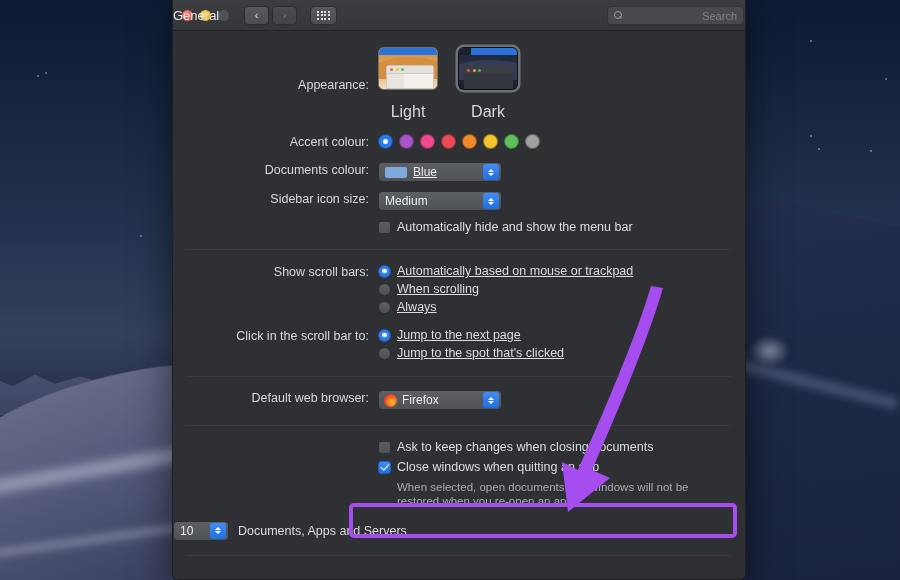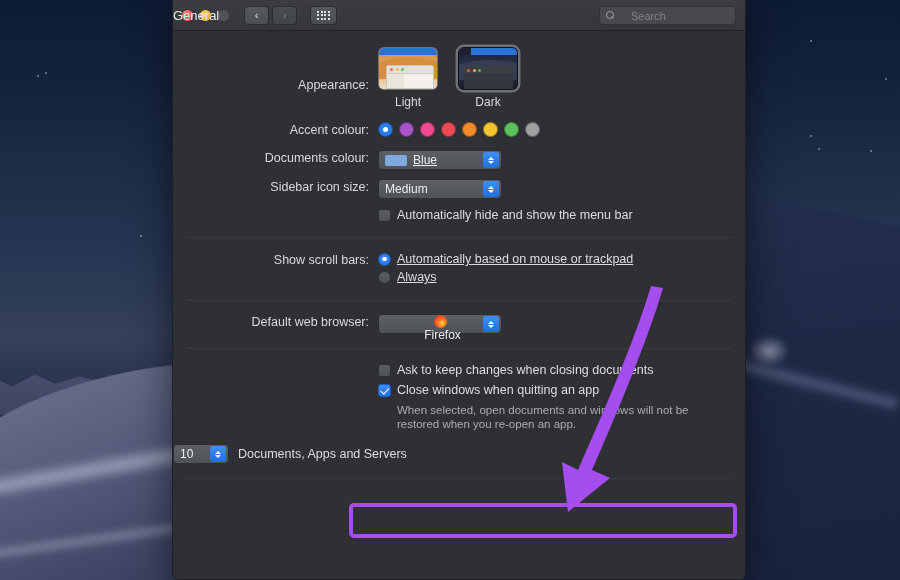--- a/index.html
+++ b/index.html
@@ -112,24 +112,24 @@
   }
   #grid-icon { display: grid; grid-template-columns: repeat(4, 2px); gap: 1.5px; }
   #grid-icon i { width: 2px; height: 2px; background: #dcdee1; display: block; }
 
   #window-title {
     position: absolute; left: 0; right: 0; 
     font-size: 13px; color: #e9eaec; font-weight: 400;
     pointer-events: none;
   }
   #search-field {
-    position: absolute; right: 9px; top: 6px;
+    position: absolute; right: 1px; top: 6px;
     width: 137px; height: 19px; border-radius: 4px;
     background: #47494e; border: 1px solid #303236;
-    display: flex; align-items: center; padding: 0 6px; gap: 16px;
+    display: flex; align-items: center; padding: 0 6px; gap: 4px; justify-content: space-between;
   }
   #search-icon { width: 9px; height: 9px; position: relative; flex: 0 0 9px; }
   #search-icon::before {
     content: ""; position: absolute; left: 0; top: 0;
     width: 6px; height: 6px; border: 1.2px solid #9a9da2; border-radius: 50%;
   }
   #search-icon::after {
     content: ""; position: absolute; left: 5.4px; top: 5.6px;
     width: 3.4px; height: 1.2px; background: #9a9da2; transform: rotate(45deg);
   }
@@ -152,21 +152,21 @@
   
   #appearance-row { padding-top: 16px; }
   #appearance-row .lbl { padding-top: 30px; padding-left: 37px; }
   #appearance-options { display: flex; gap: 20px; }
   .appearance-option { width: 60px; text-align: center; }
   .thumb {
     width: 60px; height: 43px; border-radius: 6px; position: relative;
     overflow: hidden; border: 1px solid rgba(0,0,0,.5);
   }
   .thumb.selected { box-shadow: 0 0 0 2.5px #6e7277; }
-  .thumb-caption { font-size: 12px; color: #d7d9dc; margin-top: 5px; }
+  .thumb-caption { font-size: 16px; color: #d7d9dc; margin-top: 13px; }
 
   
   #thumb-light { background: #e9e5dc; }
   #tl-sky { position: absolute; inset: 0; background: linear-gradient(180deg,#cf8b3d 0%, #e0a860 45%, #f0ddc4 100%); }
   #tl-bar { position: absolute; left: 0; right: 0; top: 0; height: 7px; background: #2a72d8; }
   #tl-dune { position: absolute; left: -6px; top: 9px; width: 74px; height: 22px; background:#d78f3f; border-radius: 50% 50% 0 0 / 14px 14px 0 0; }
   #tl-win { position: absolute; left: 7px; top: 17px; right: 3px; bottom: 0; background:#f3f0ec; border-radius: 3px 3px 0 0; border:1px solid #c9c5bf; }
   #tl-winbar { position:absolute; left:0; right:0; top:0; height:8px; background:#e4e0da; border-bottom:1px solid #cdc9c3; display:flex; align-items:center; gap:2.5px; padding-left:3px;}
   #tl-win-side { position:absolute; left:0; top:8px; bottom:0; width:17px; background:#e8e4de; }
   
@@ -241,21 +241,21 @@
     background: linear-gradient(180deg,#5a5d62,#4e5156);
     border: 1px solid #2c2e32;
     display: flex; align-items: center; justify-content: center;
   }
   .rb.selected { background: radial-gradient(circle at 50% 40%, #3f8df7, #1f6fe0); border-color:#1a5fc4; }
   .rb.selected::after { content:""; width:4.5px; height:4.5px; border-radius:50%; background:#fff; }
   .radiolabel { font-size: 12.5px; color: #dcdee1; text-decoration: underline; }
   #clickscroll-row { margin-top: 10px; }
 
   #browser-row { margin-top: 13px; }
-  #popup-browser { width: 124px; padding-left: 5px; flex-direction: column; }
+  #popup-browser { width: 124px; padding-left: 5px; }
   #firefox-icon {
     width: 13px; height: 13px; border-radius: 50%; margin-right: 5px; flex: 0 0 13px;
     background: radial-gradient(circle at 62% 62%, #ffd04a 0%, #ff7a18 35%, #e83b2e 70%, #b52a6b 100%);
     position: relative;
   }
 
   #docs-group { margin-top: 14px; }
   #docs-group .checkline { margin-bottom: 5px; }
   #close-windows-note {
     font-size: 11.5px; color: #a9acb1; line-height: 14px;
@@ -436,25 +436,42 @@
 
     <div class="row" id="scrollbars-row">
       <div class="lbl">Show scroll bars:</div>
       <div class="ctrl">
         <div class="radioline">
           <span class="rb selected"></span>
           <span class="radiolabel">Automatically based on mouse or trackpad</span>
         </div>
         <div class="radioline">
           <span class="rb"></span>
+          <span class="radiolabel">When scrolling</span>
+        </div>
+        <div class="radioline">
+          <span class="rb"></span>
           <span class="radiolabel">Always</span>
         </div>
       </div>
     </div>
 
+    <div class="row" id="clickscroll-row">
+      <div class="lbl">Click in the scroll bar to:</div>
+      <div class="ctrl">
+        <div class="radioline">
+          <span class="rb selected"></span>
+          <span class="radiolabel">Jump to the next page</span>
+        </div>
+        <div class="radioline">
+          <span class="rb"></span>
+          <span class="radiolabel">Jump to the spot that's clicked</span>
+        </div>
+      </div>
+    </div>
 
     <div class="divider" style="margin-top:12px;"></div>
 
     <div class="row" id="browser-row">
       <div class="lbl">Default web browser:</div>
       <div class="ctrl">
         <div class="popup" id="popup-browser">
           <span id="firefox-icon"></span>
           <span>Firefox</span>
           <span class="popup-arrows">

